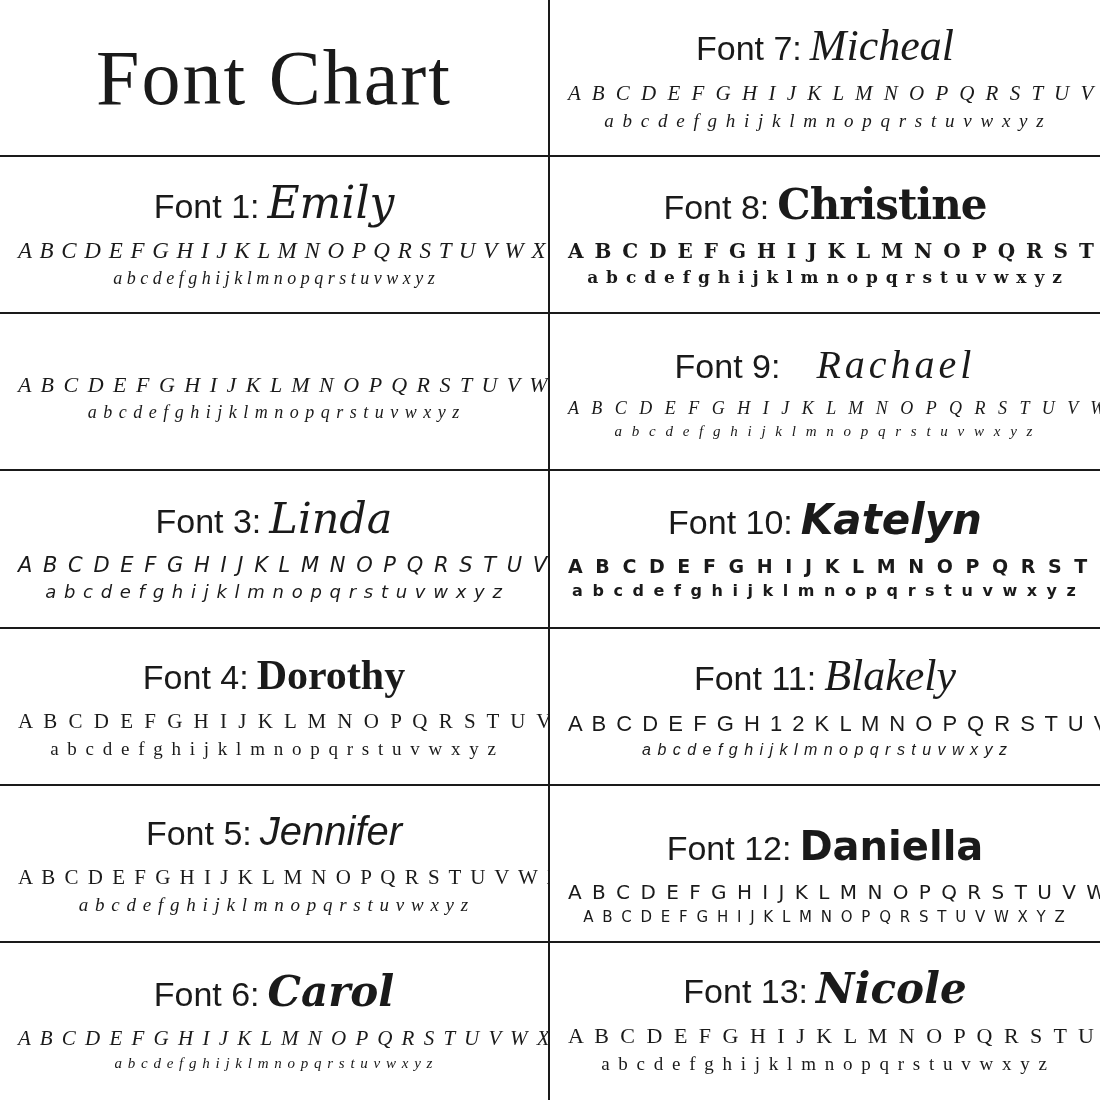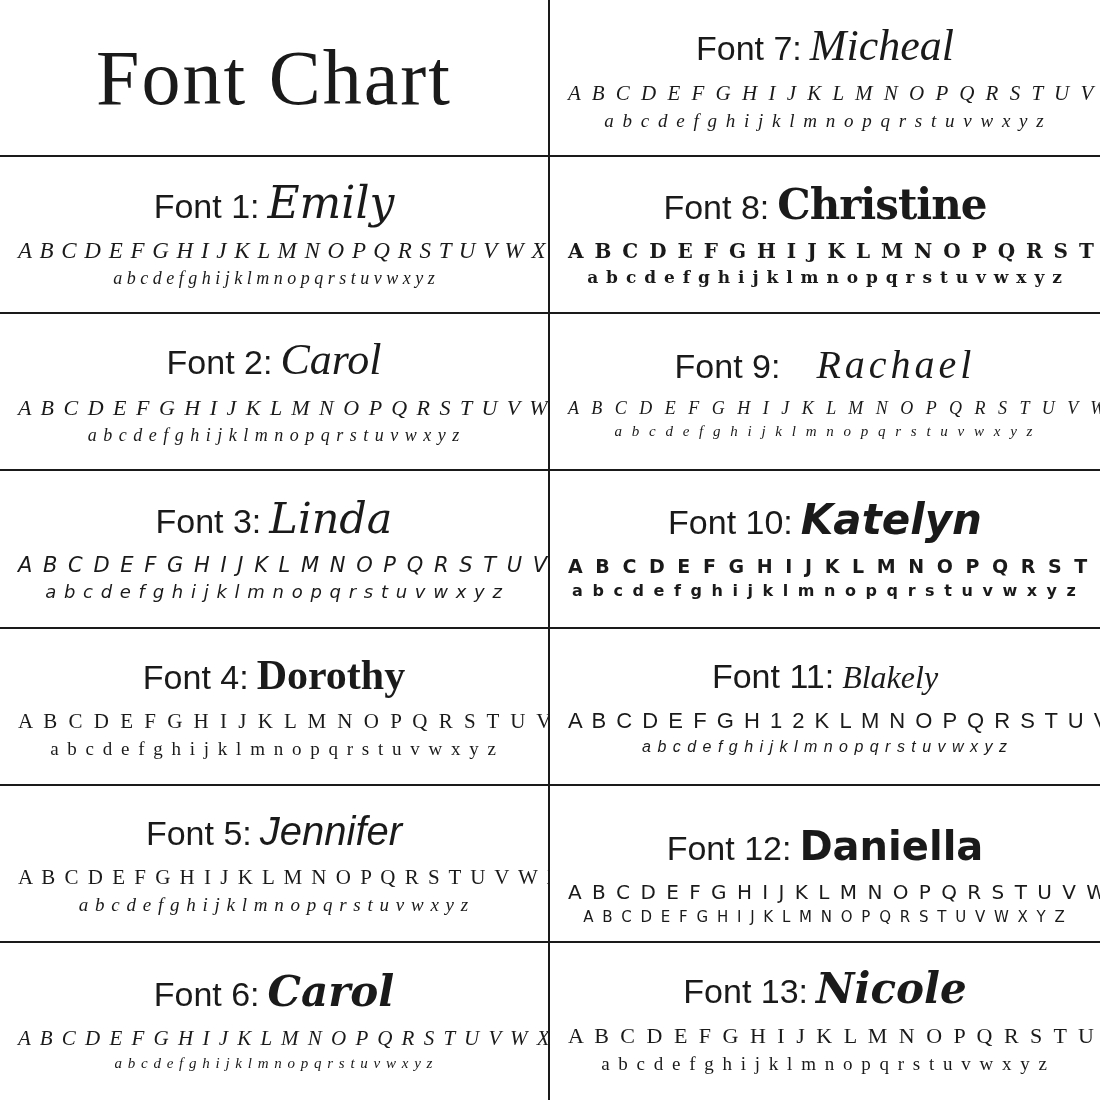--- a/index.html
+++ b/index.html
@@ -125,21 +125,21 @@
   .f10 .sample { font-family: "DejaVu Sans", sans-serif; font-weight: 700; font-style: italic; font-size: 42px; }
   .f10 .upper  { font-family: "DejaVu Sans", sans-serif; font-weight: 700; font-size: 19px; letter-spacing: 3px;}
   .f10 .lower  { font-family: "DejaVu Sans", sans-serif; font-weight: 700; font-size: 16px; letter-spacing: 2px;}
 
   
   .f4 .sample { font-family: "Liberation Serif", serif; font-weight: 700; font-size: 42px; }
   .f4 .upper  { font-family: "Liberation Serif", serif; font-size: 21px; letter-spacing: 3px;}
   .f4 .lower  { font-family: "Liberation Serif", serif; font-size: 19px; letter-spacing: 2px;}
 
   
-  .f11 .sample { font-family: "Liberation Serif", serif; font-style: italic; font-size: 32px; }
+  .f11 .sample { font-family: "Liberation Serif", serif; font-style: italic; font-size: 44px; }
   .f11 .upper  { font-family: "Liberation Sans", sans-serif; font-size: 22px; letter-spacing: 2px;}
   .f11 .lower  { font-family: "Liberation Sans", sans-serif; font-style: italic; font-size: 16px; letter-spacing: 1px;}
 
   
   .f5 .sample { font-family: "Liberation Sans", sans-serif; font-style: italic; font-size: 40px; }
   .f5 .upper  { font-family: "Liberation Serif", serif; font-size: 21px; letter-spacing: 2px;}
   .f5 .lower  { font-family: "Liberation Serif", serif; font-style: italic; font-size: 19px; letter-spacing: 1px;}
 
   
   .f12 .sample { font-family: "DejaVu Sans", sans-serif; font-weight: 700; font-size: 40px; letter-spacing: 0px; margin-top: 24px;}
@@ -184,24 +184,20 @@
   <div class="cell col-right f8">
     <div class="head">
       <span class="label">Font 8:</span>
       <span class="sample">Christine</span>
     </div>
     <div class="upper">A B C D E F G H I J K L M N O P Q R S T U V W X Y Z</div>
     <div class="lower">a b c d e f g h i j k l m n o p q r s t u v w x y z</div>
   </div>
 
   <div class="cell f2">
-    <div class="head">
-      <span class="label">Font 2:</span>
-      <span class="sample">Carol</span>
-    </div>
     <div class="upper">A B C D E F G H I J K L M N O P Q R S T U V W X Y Z</div>
     <div class="lower">a b c d e f g h i j k l m n o p q r s t u v w x y z</div>
   </div>
   <div class="cell col-right f9">
     <div class="head">
       <span class="label">Font 9:</span>
       <span class="sample">Rachael</span>
     </div>
     <div class="upper">A B C D E F G H I J K L M N O P Q R S T U V W X Y Z</div>
     <div class="lower">a b c d e f g h i j k l m n o p q r s t u v w x y z</div>

